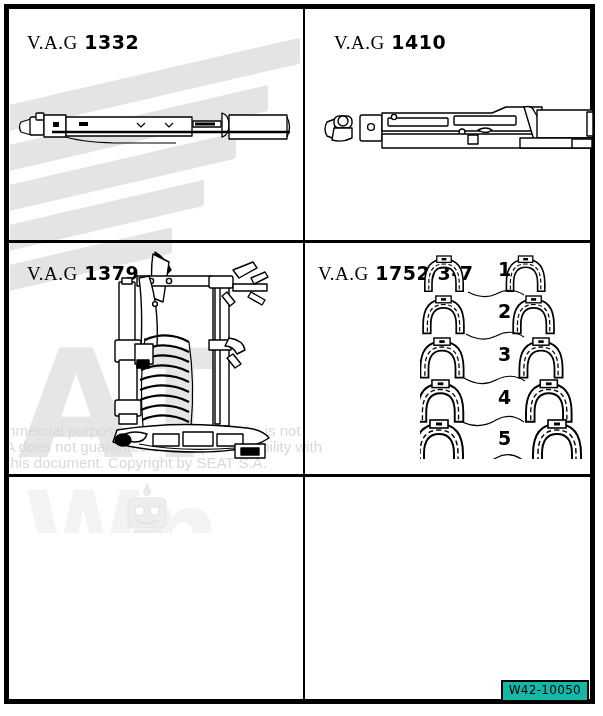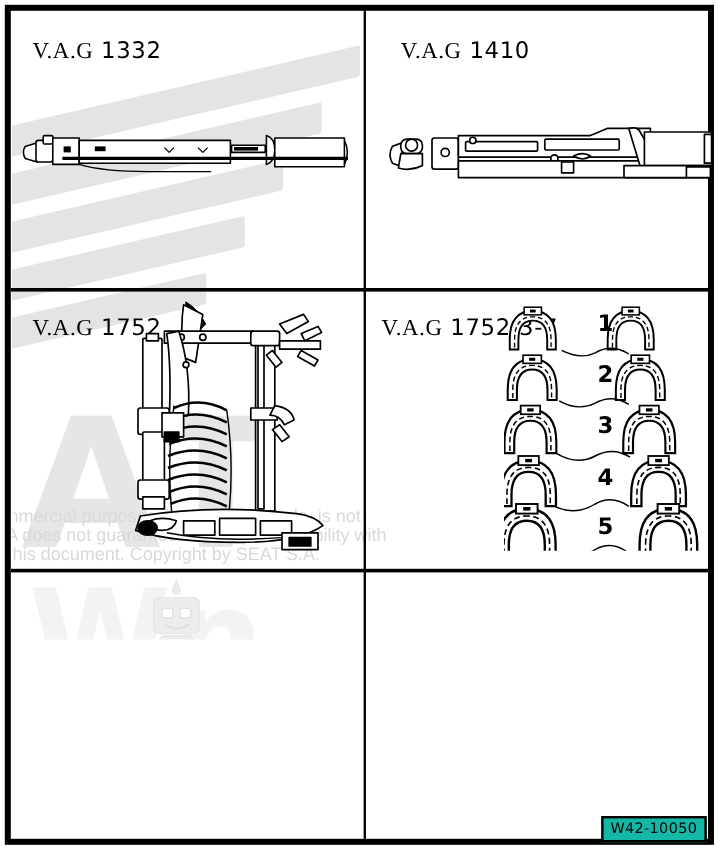--- a/index.html
+++ b/index.html
@@ -125,21 +125,21 @@
     position: absolute;
     left: 18px;
     top: 22px;
     font-size: 19px;
     letter-spacing: 0.5px;
     color: #000000;
     white-space: nowrap;
     font-family: "DejaVu Sans", sans-serif;
   }
   .cell-title .pfx { font-weight: normal; font-family: Liberation Serif, serif; }
-  .cell-title .num { font-weight: normal; }
+  .cell-title .num { font-weight: bold; }
 
   .art {
     position: absolute;
   }
 
   
   #figref {
     position: absolute;
     right: 14px;
     bottom: 14px;
@@ -276,21 +276,21 @@
         <path d="M198 44 h72 v10 h-72 z"></path>
         <path d="M250 45 h20 v9 h-20 z"></path>
       </g>
     </svg>
   </div>
 
   <div class="cell" style="left:9px; top:240px; width:285px; height:228px;">
 
     <div class="cell-title">
       <span class="pfx">V.A.G</span>
-      <span class="num">1752</span>
+      <span class="num">1379</span>
     </div>
 
     <svg class="art" style="left:100px; top:8px;" width="170" height="215" viewBox="0 0 170 215">
       <g fill="#ffffff" stroke="#000000" stroke-width="1.4" stroke-linejoin="round">
 
         <path d="M46 4 q10 6 16 18 l-6 6 l-8 -8 z" fill="#000000"></path>
         <path d="M44 6 q-3 18 0 44 l10 4 q4 -26 6 -40 z"></path>
 
         <path d="M28 28 h74 v10 h-74 z"></path>
         <circle cx="42" cy="33" r="2.6"></circle>

